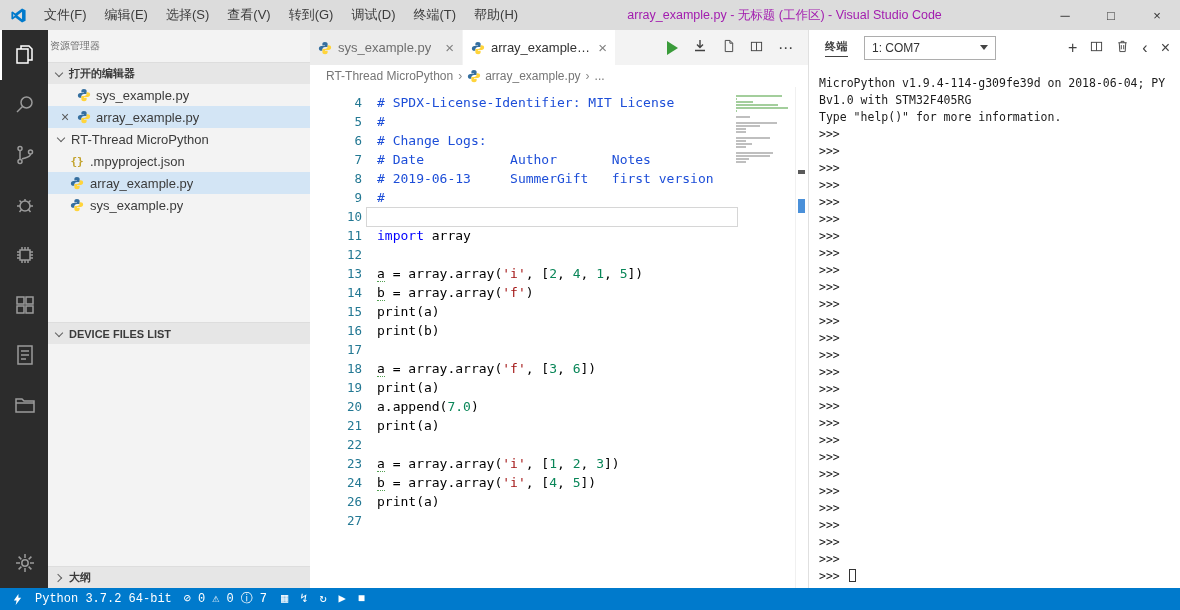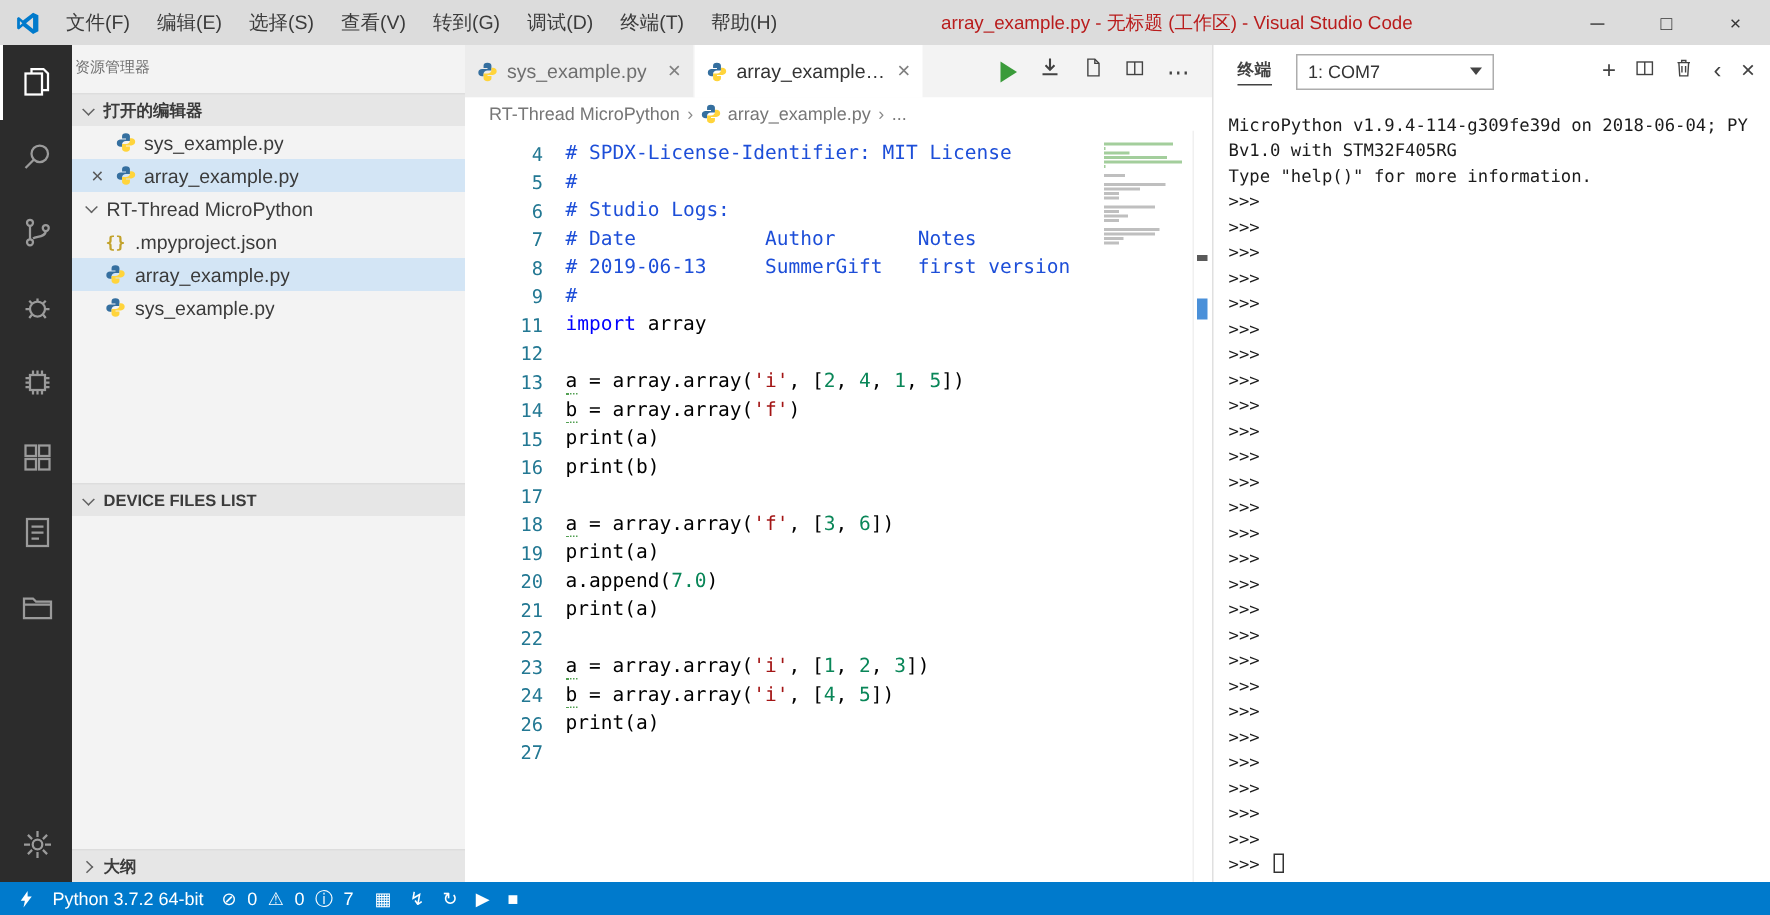--- a/index.html
+++ b/index.html
@@ -4,21 +4,21 @@
 <style>
   * { box-sizing: border-box; }
   body { margin:0; background:#888; font-family:"Liberation Sans","DejaVu Sans",sans-serif; }
   .window { width:1180px; height:610px; position:relative; background:#fff; overflow:hidden; }
 
   
   .titlebar { height:30px; background:#dcdcdc; display:flex; align-items:center; color:#333; }
   .vscode-logo { margin:0 8px 0 10px; display:flex; }
   .menu-bar { display:flex; height:100%; align-items:center; }
   .menu-item { padding:0 9px; font-size:13px; color:#3b3b3b; line-height:30px; cursor:default; }
-  .titlebar-title { flex:1; text-align:center; font-size:12.5px; color:#b91c1c; white-space:nowrap; overflow:hidden; }
+  .titlebar-title { flex:1; text-align:center; font-size:12.5px; color:#a21caf; white-space:nowrap; overflow:hidden; }
   .win-btns { display:flex; height:100%; }
   .win-btn { width:46px; display:flex; align-items:center; justify-content:center; font-size:13px; color:#333; }
 
   
   .main { position:absolute; top:30px; bottom:22px; left:0; right:0; display:flex; }
 
   
   .activitybar { width:48px; background:#2c2c2c; display:flex; flex-direction:column; align-items:stretch; flex:none; }
   .ab-item { height:50px; display:flex; align-items:center; justify-content:center; color:#9b9b9b; border-left:2px solid transparent; }
   .ab-item.active { color:#fff; border-left:2px solid #fff; }
@@ -77,21 +77,21 @@
   .terminal-select { margin-left:16px; width:132px; height:24px; border:1px solid #adadad; background:#fff; font-size:12px; display:flex; align-items:center; justify-content:space-between; padding:0 7px; color:#333; }
   .select-caret { width:0; height:0; border-left:4px solid transparent; border-right:4px solid transparent; border-top:5px solid #444; }
   .panel-actions { margin-left:auto; display:flex; align-items:center; gap:13px; color:#424242; }
   .pa-glyph { font-size:16px; line-height:16px; color:#424242; }
   .terminal-body { flex:1; padding:10px 4px 0 10px; font-family:"DejaVu Sans Mono",monospace; font-size:11.5px; line-height:17px; color:#1b1b1b; overflow:hidden; white-space:pre; }
   .term-line { height:17px; }
   .term-cursor { display:inline-block; width:7px; height:13px; border:1px solid #333; vertical-align:-2px; margin-left:2px; }
 
   
   .statusbar { position:absolute; left:0; right:0; bottom:0; height:22px; background:#007acc; color:#fff; display:flex; align-items:center; font-size:12px; padding:0 6px; }
-  .sb-item { padding:0 6px; display:flex; align-items:center; gap:5px; height:100%; white-space:nowrap; }
+  .sb-item { padding:0 6px; display:flex; align-items:center; gap:5px; height:100%; white-space:nowrap;font-family:Liberation Mono, monospace; }
   .sb-icon { font-size:12px; line-height:12px; }
   .sb-right { margin-left:auto; display:flex; height:100%; align-items:flex-start;margin-top:36px; }
   .prob-group span { margin-right:2px; }
 </style>
 </head>
 <body>
 
 <div class="window">
 
   <div class="titlebar">
@@ -302,24 +302,25 @@
           </span>
           <span class="bc-sep">›</span>
           <span class="bc-item">
             <span>...</span>
           </span>
         </div>
       <div class="code-wrap">
         <div>
             <div class="code-row"><span class="gutter">4</span><span class="code-text"><span class="cm"># SPDX-License-Identifier: MIT License</span></span></div>
             <div class="code-row"><span class="gutter">5</span><span class="code-text"><span class="cm">#</span></span></div>
-            <div class="code-row"><span class="gutter">6</span><span class="code-text"><span class="cm"># Studio Logs:</span></span></div>
+            <div class="code-row"><span class="gutter">6</span><span class="code-text"><span class="cm"># Change Logs:</span></span></div>
             <div class="code-row"><span class="gutter">7</span><span class="code-text"><span class="cm"># Date           Author       Notes</span></span></div>
             <div class="code-row"><span class="gutter">8</span><span class="code-text"><span class="cm"># 2019-06-13     SummerGift   first version</span></span></div>
             <div class="code-row"><span class="gutter">9</span><span class="code-text"><span class="cm">#</span></span></div>
+            <div class="code-row current"><span class="gutter">10</span><span class="code-text"></span></div>
             <div class="code-row"><span class="gutter">11</span><span class="code-text"><span class="kw">import</span><span class="pl"> array</span></span></div>
             <div class="code-row"><span class="gutter">12</span><span class="code-text"></span></div>
             <div class="code-row"><span class="gutter">13</span><span class="code-text"><span class="pl ul">a</span><span class="pl"> = array.array(</span><span class="str">'i'</span><span class="pl">, [</span><span class="num">2</span><span class="pl">, </span><span class="num">4</span><span class="pl">, </span><span class="num">1</span><span class="pl">, </span><span class="num">5</span><span class="pl">])</span></span></div>
             <div class="code-row"><span class="gutter">14</span><span class="code-text"><span class="pl ul">b</span><span class="pl"> = array.array(</span><span class="str">'f'</span><span class="pl">)</span></span></div>
             <div class="code-row"><span class="gutter">15</span><span class="code-text"><span class="pl">print(a)</span></span></div>
             <div class="code-row"><span class="gutter">16</span><span class="code-text"><span class="pl">print(b)</span></span></div>
             <div class="code-row"><span class="gutter">17</span><span class="code-text"></span></div>
             <div class="code-row"><span class="gutter">18</span><span class="code-text"><span class="pl ul">a</span><span class="pl"> = array.array(</span><span class="str">'f'</span><span class="pl">, [</span><span class="num">3</span><span class="pl">, </span><span class="num">6</span><span class="pl">])</span></span></div>
             <div class="code-row"><span class="gutter">19</span><span class="code-text"><span class="pl">print(a)</span></span></div>
             <div class="code-row"><span class="gutter">20</span><span class="code-text"><span class="pl">a.append(</span><span class="num">7.0</span><span class="pl">)</span></span></div>

